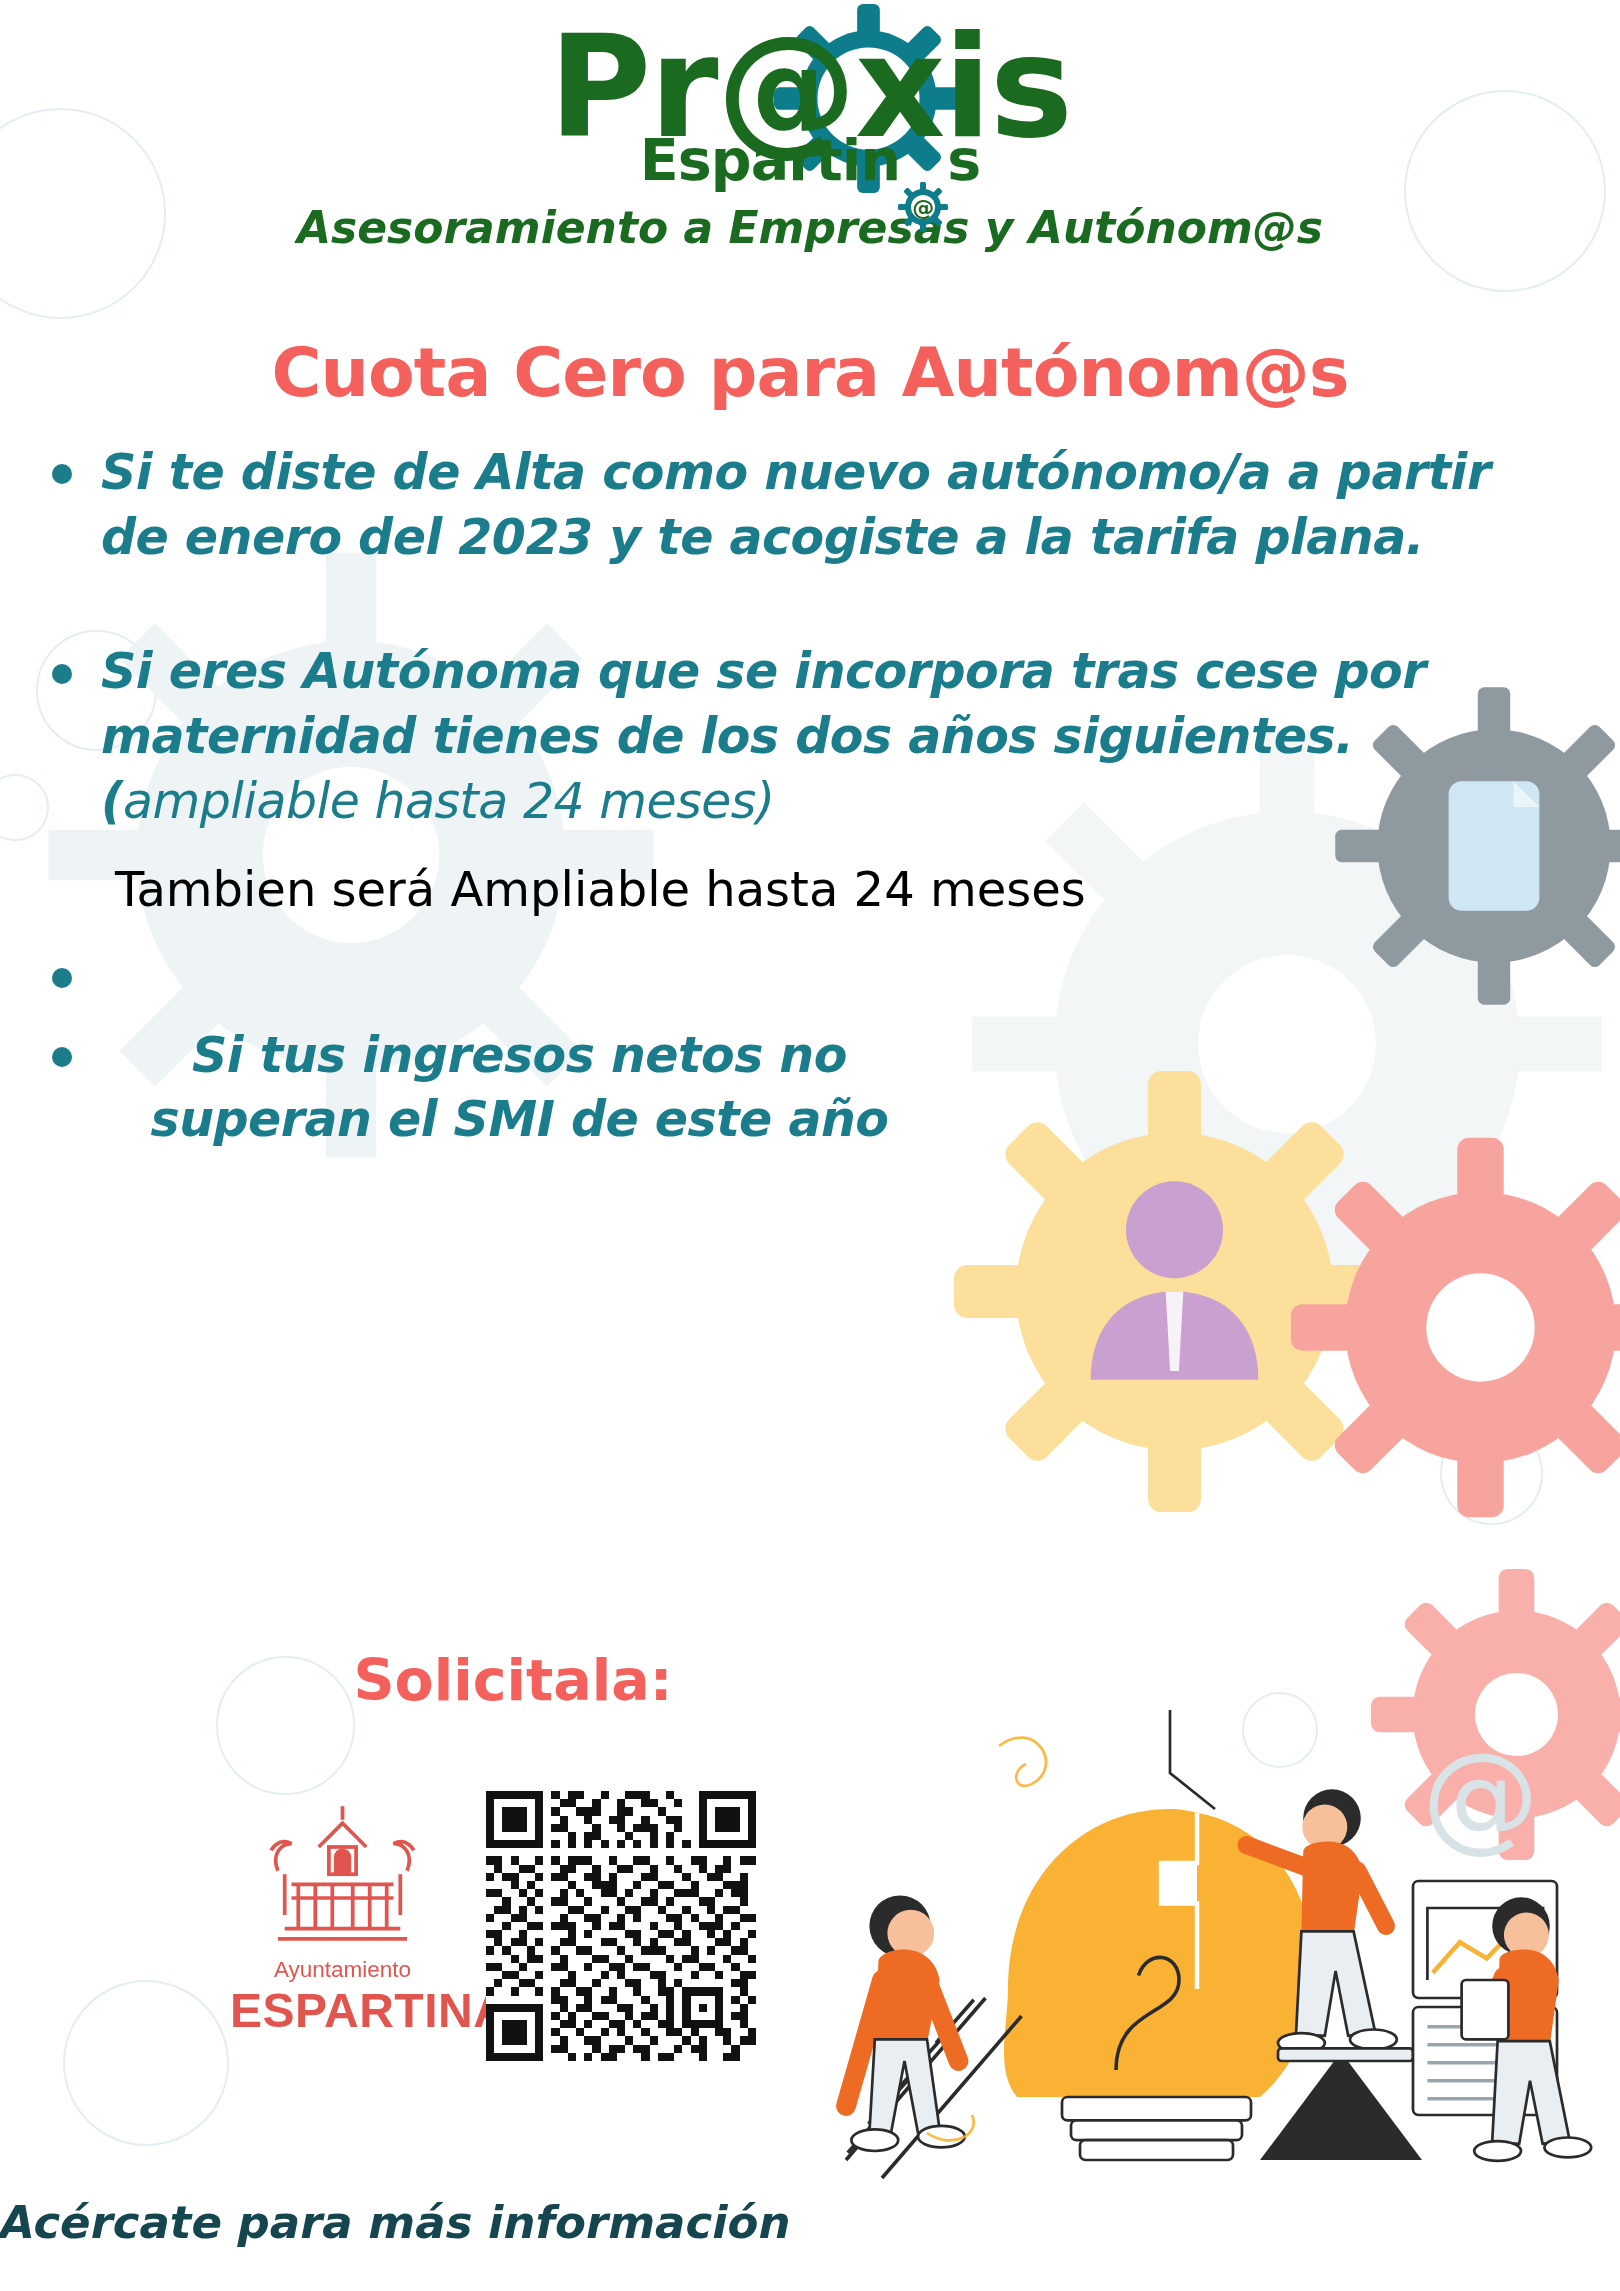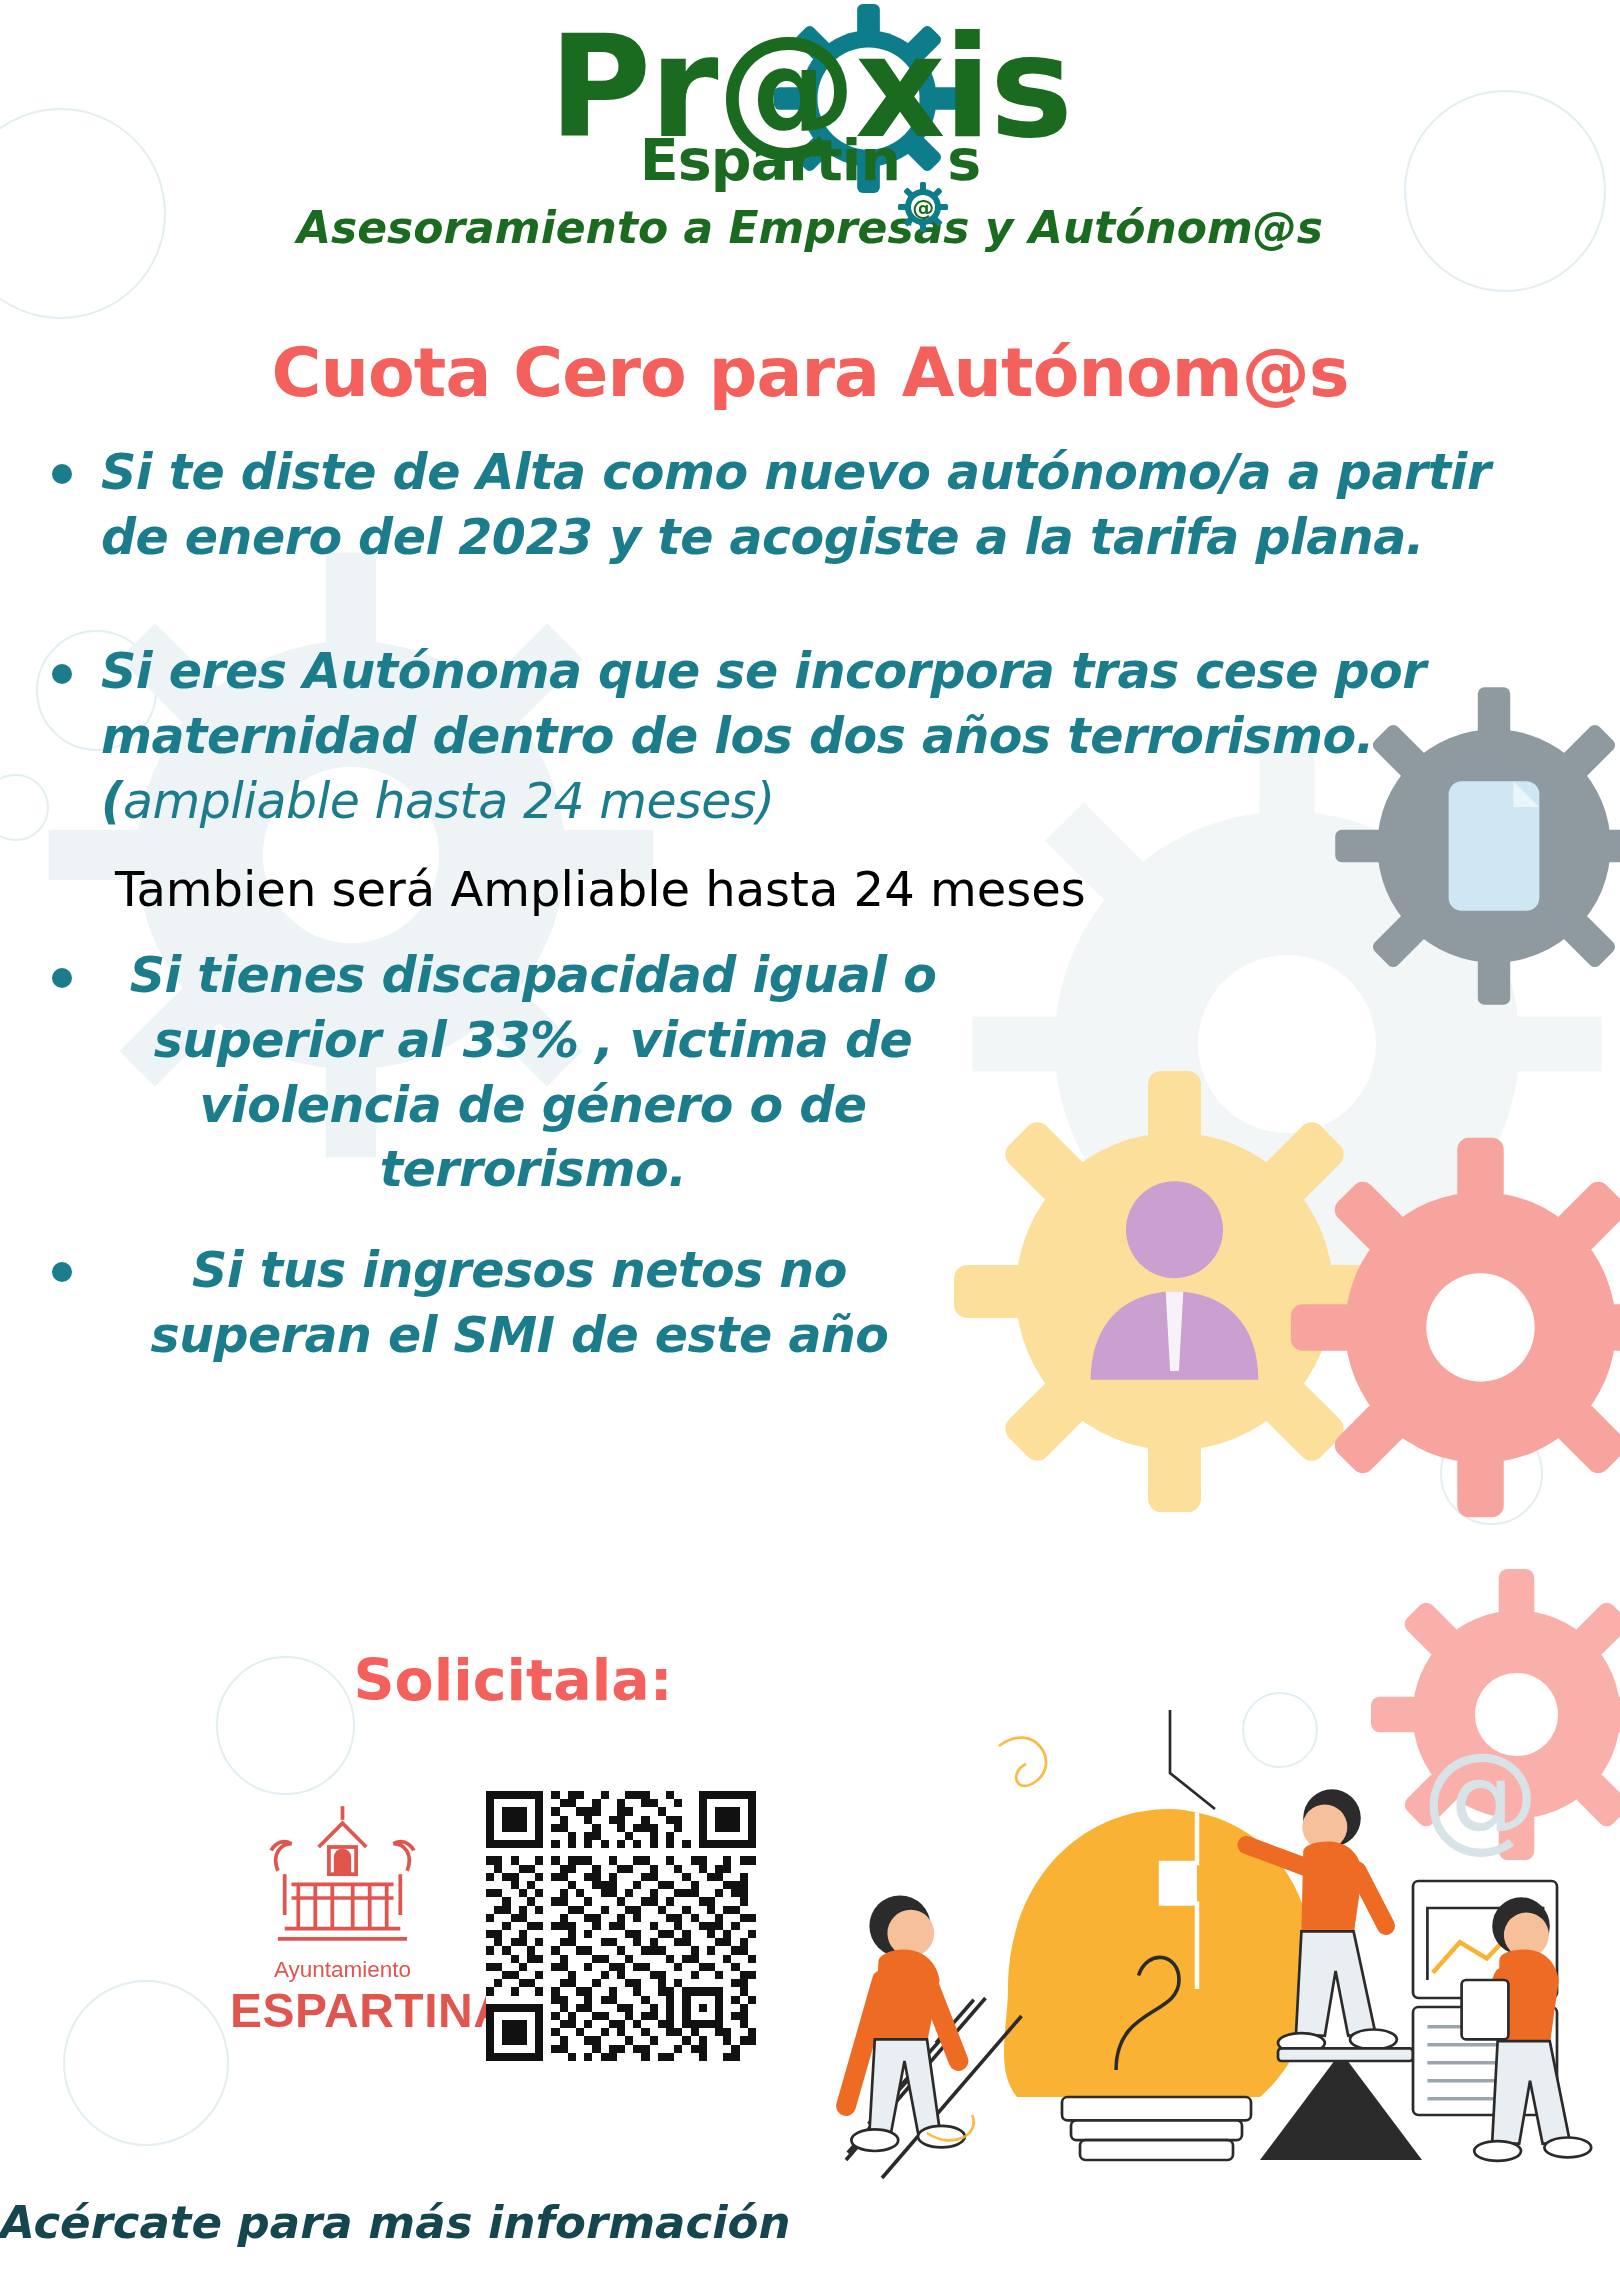--- a/index.html
+++ b/index.html
@@ -392,29 +392,28 @@
   <div class="bullets">
 
     <div class="bullet b1">
       <div class="dot"></div>
       <div class="btext">Si te diste de Alta como nuevo autónomo/a a partir de enero del 2023 y te acogiste a la tarifa plana.</div>
     </div>
 
     <div class="bullet b2">
       <div class="dot"></div>
       <div class="btext">
-        <span>Si eres Autónoma que se incorpora tras cese por maternidad dentro de los dos años terrorismo. (</span><span class="light">ampliable hasta 24 meses)</span>
+        <span>Si eres Autónoma que se incorpora tras cese por maternidad tienes de los dos años siguientes. (</span><span class="light">ampliable hasta 24 meses)</span>
       </div>
     </div>
 
     <div class="sub-note">Tambien será Ampliable hasta 24 meses</div>
 
     <div class="bullet b3">
       <div class="dot"></div>
-      <div class="btext">Si tienes discapacidad igual o superior al 33% , victima de violencia de género o de terrorismo.</div>
     </div>
 
     <div class="bullet b4">
       <div class="dot"></div>
       <div class="btext">Si tus ingresos netos no superan el SMI de este año</div>
     </div>
   </div>
 
   <div class="solicita">Solicitala:</div>
 

